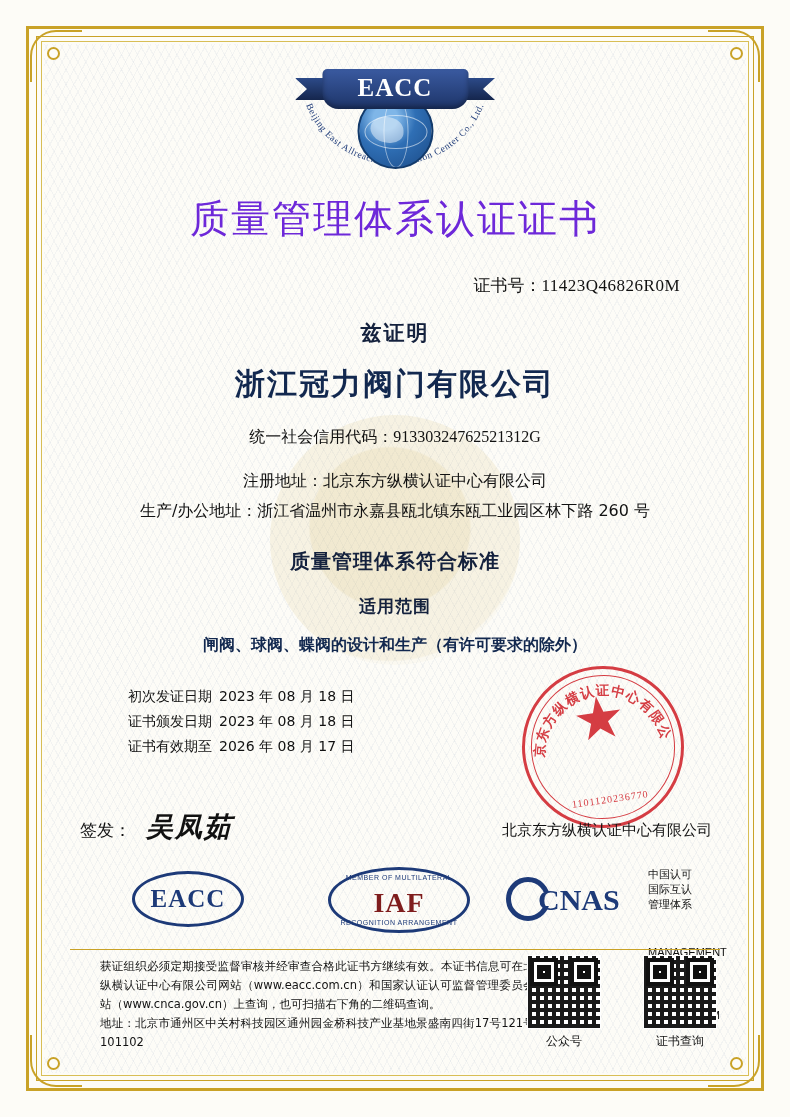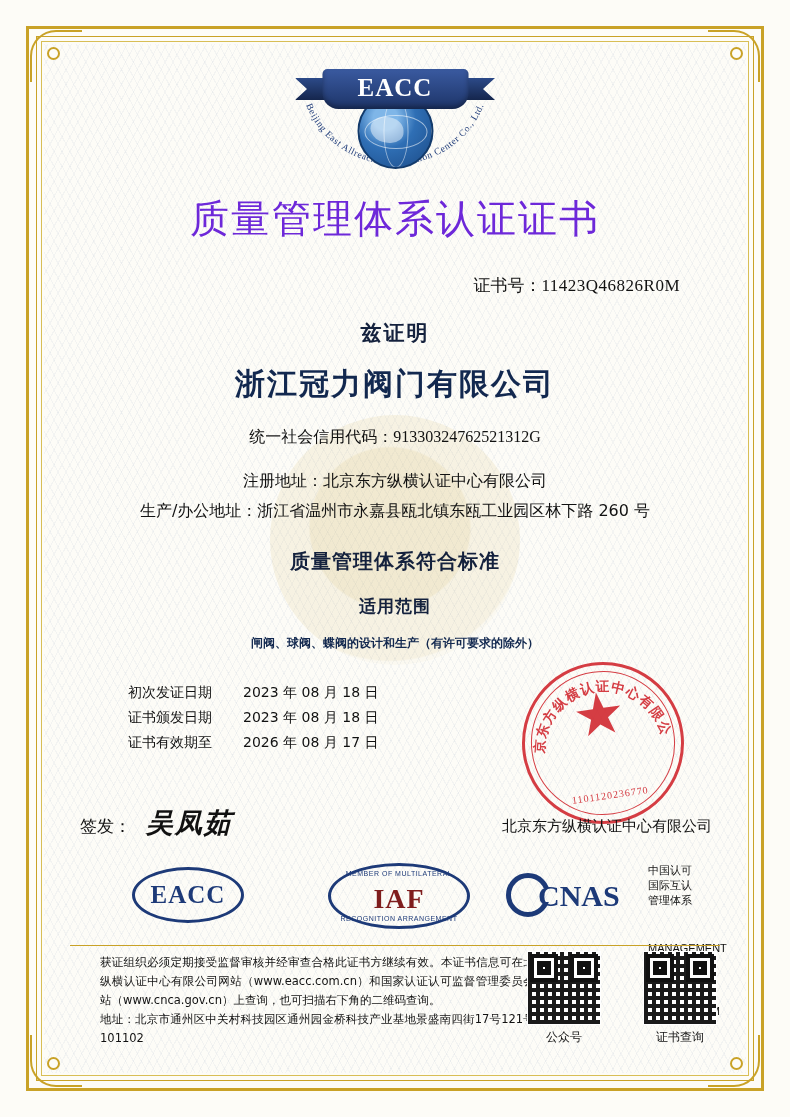--- a/index.html
+++ b/index.html
@@ -273,21 +273,21 @@
     margin-top: 20px;
     font-size: 17px;
     font-weight: bold;
     font-family: "DejaVu Sans", sans-serif;
     color: #14213d;
     letter-spacing: 1px;
   }
   .scope-value {
     text-align: center;
     margin-top: 17px;
-    font-size: 12px;
+    font-size: 16px;
     font-weight: bold;
     font-family: Liberation Mono, monospace;
     color: #12284f;
   }
 
   
   .dates-row {
     position: relative;
     margin-top: 28px;
     height: 135px;
@@ -296,21 +296,21 @@
     position: absolute;
     left: 80px;
     top: 0;
     font-size: 14px;
     font-family: "DejaVu Sans", sans-serif;
     color: #111;
     line-height: 25px;
   }
   .dates .dval {
     display: inline-block;
-    margin-left: 31px;
+    margin-left: 7px;
     font-family: "DejaVu Sans", sans-serif;
   }
 
   .seal {
     position: absolute;
     right: 58px;
     top: -18px;
     width: 162px;
     height: 162px;
     border-radius: 50%;

